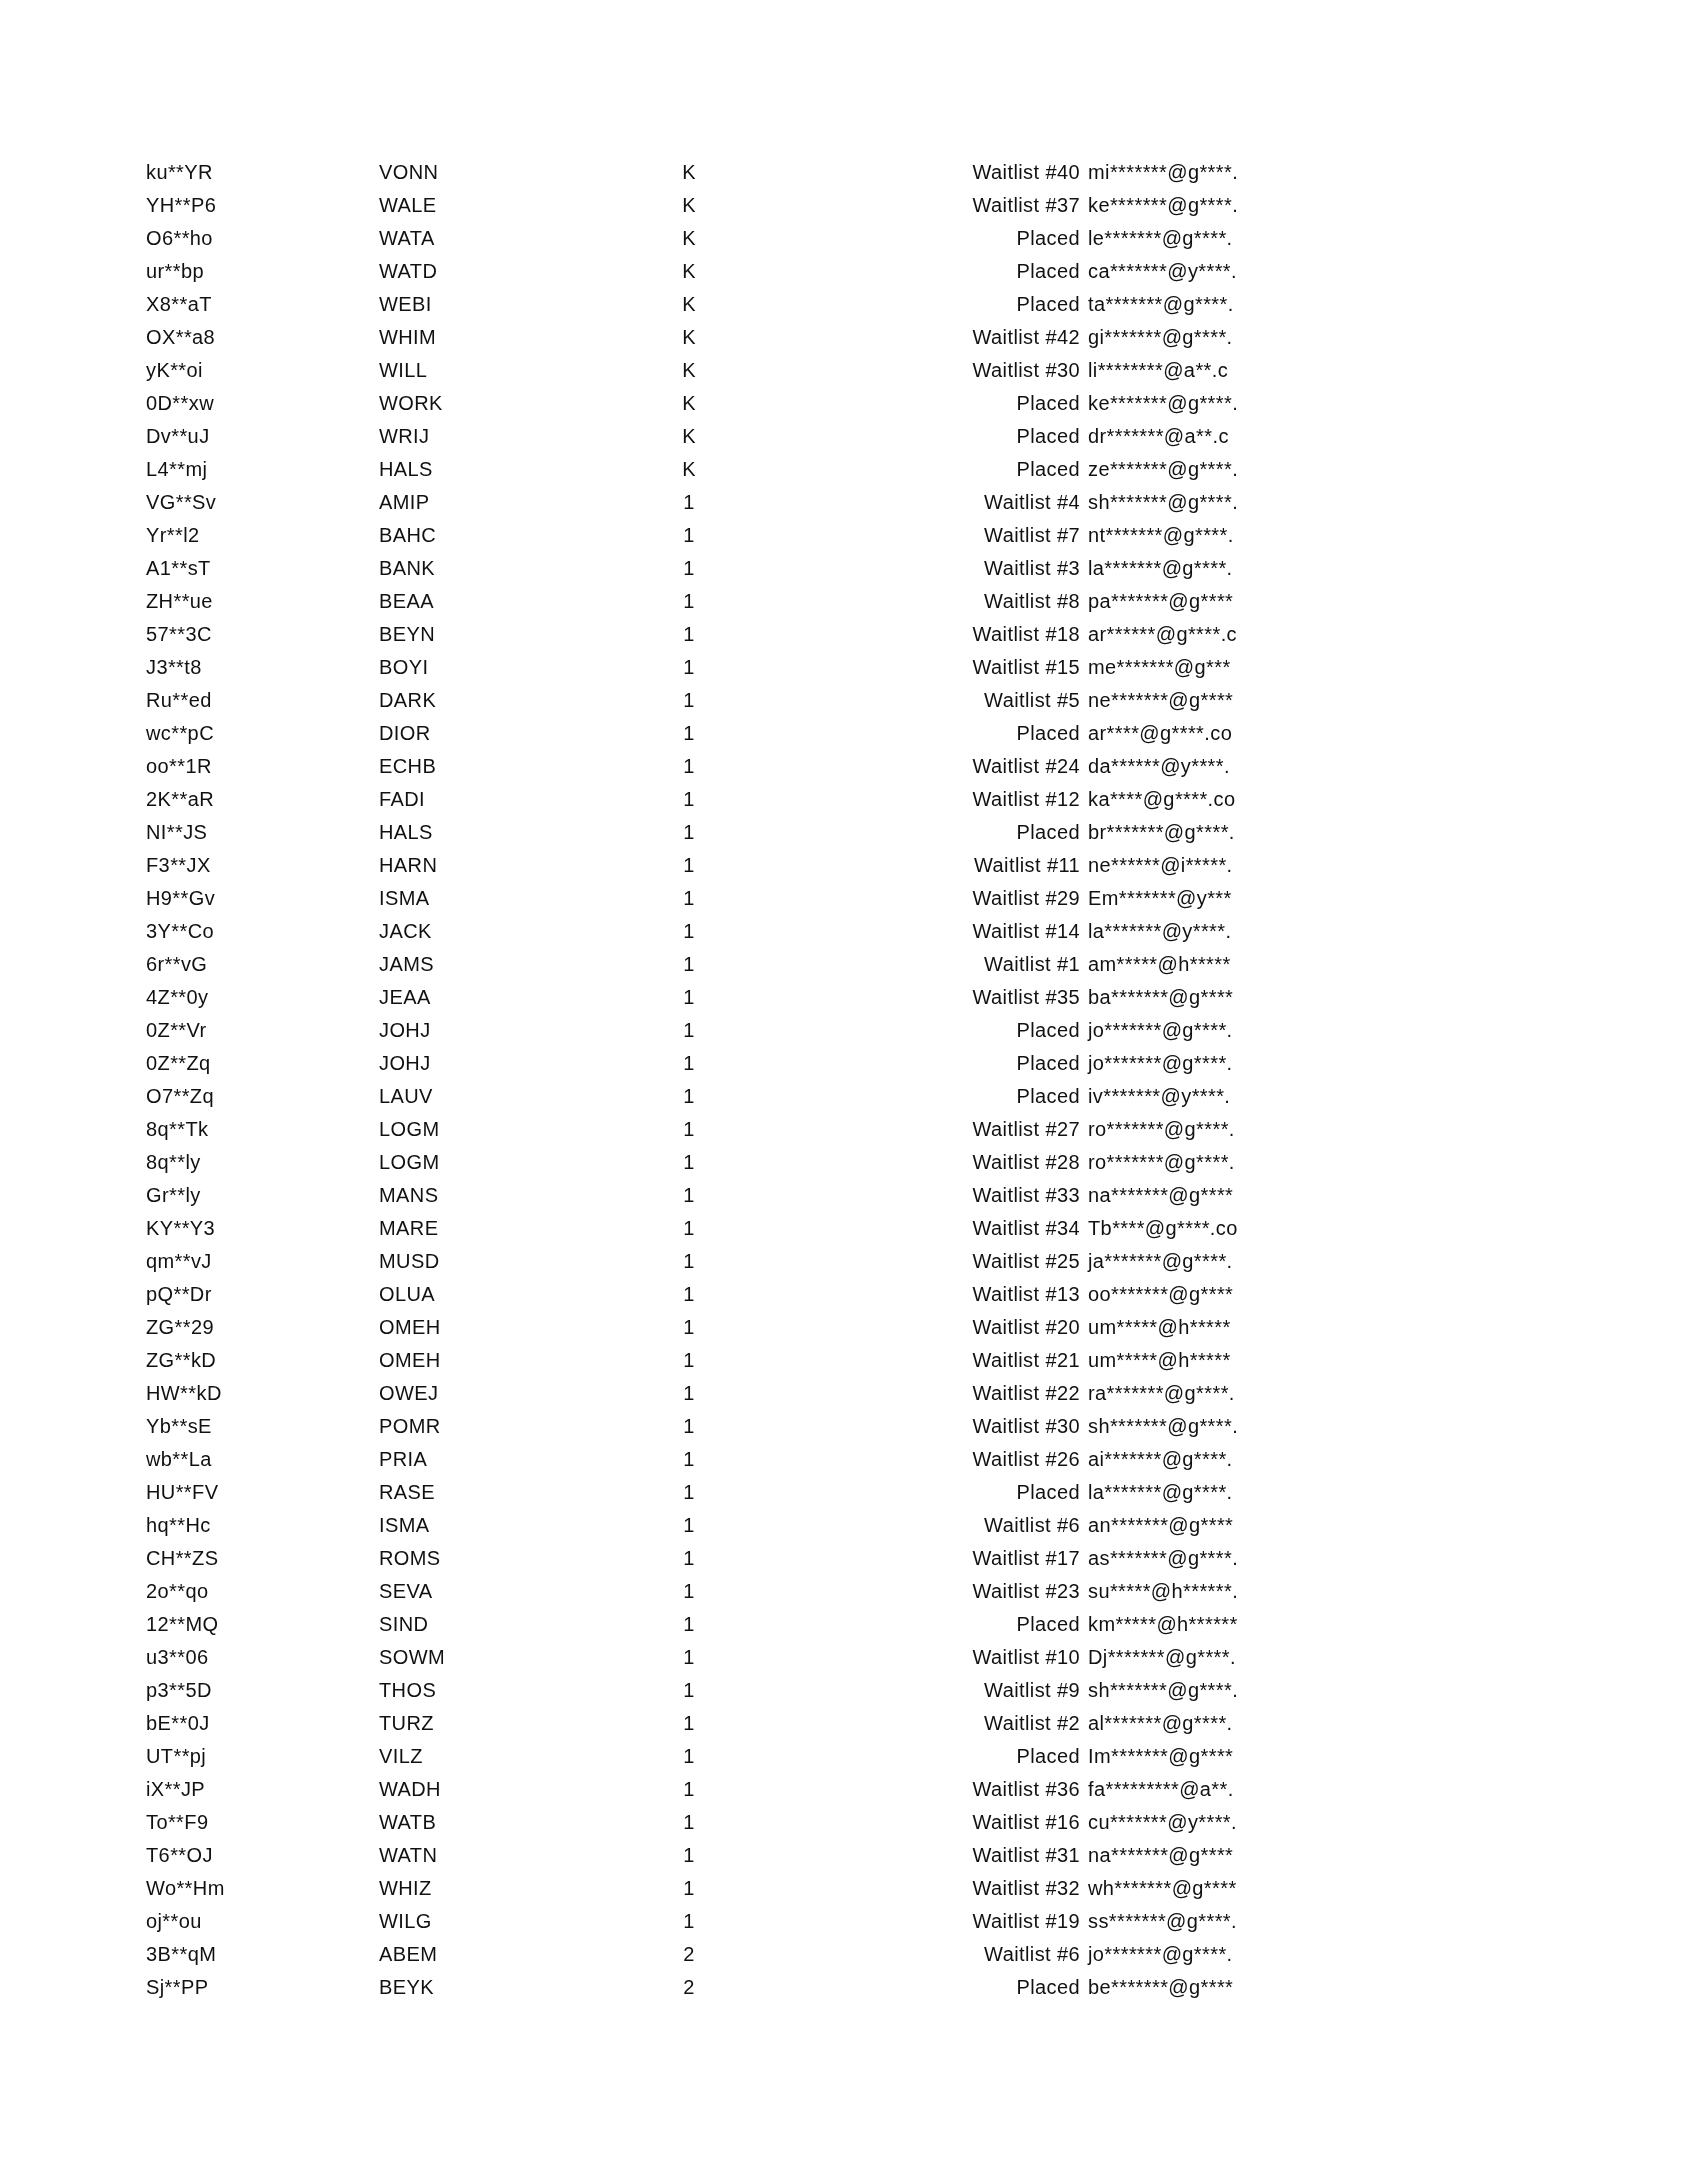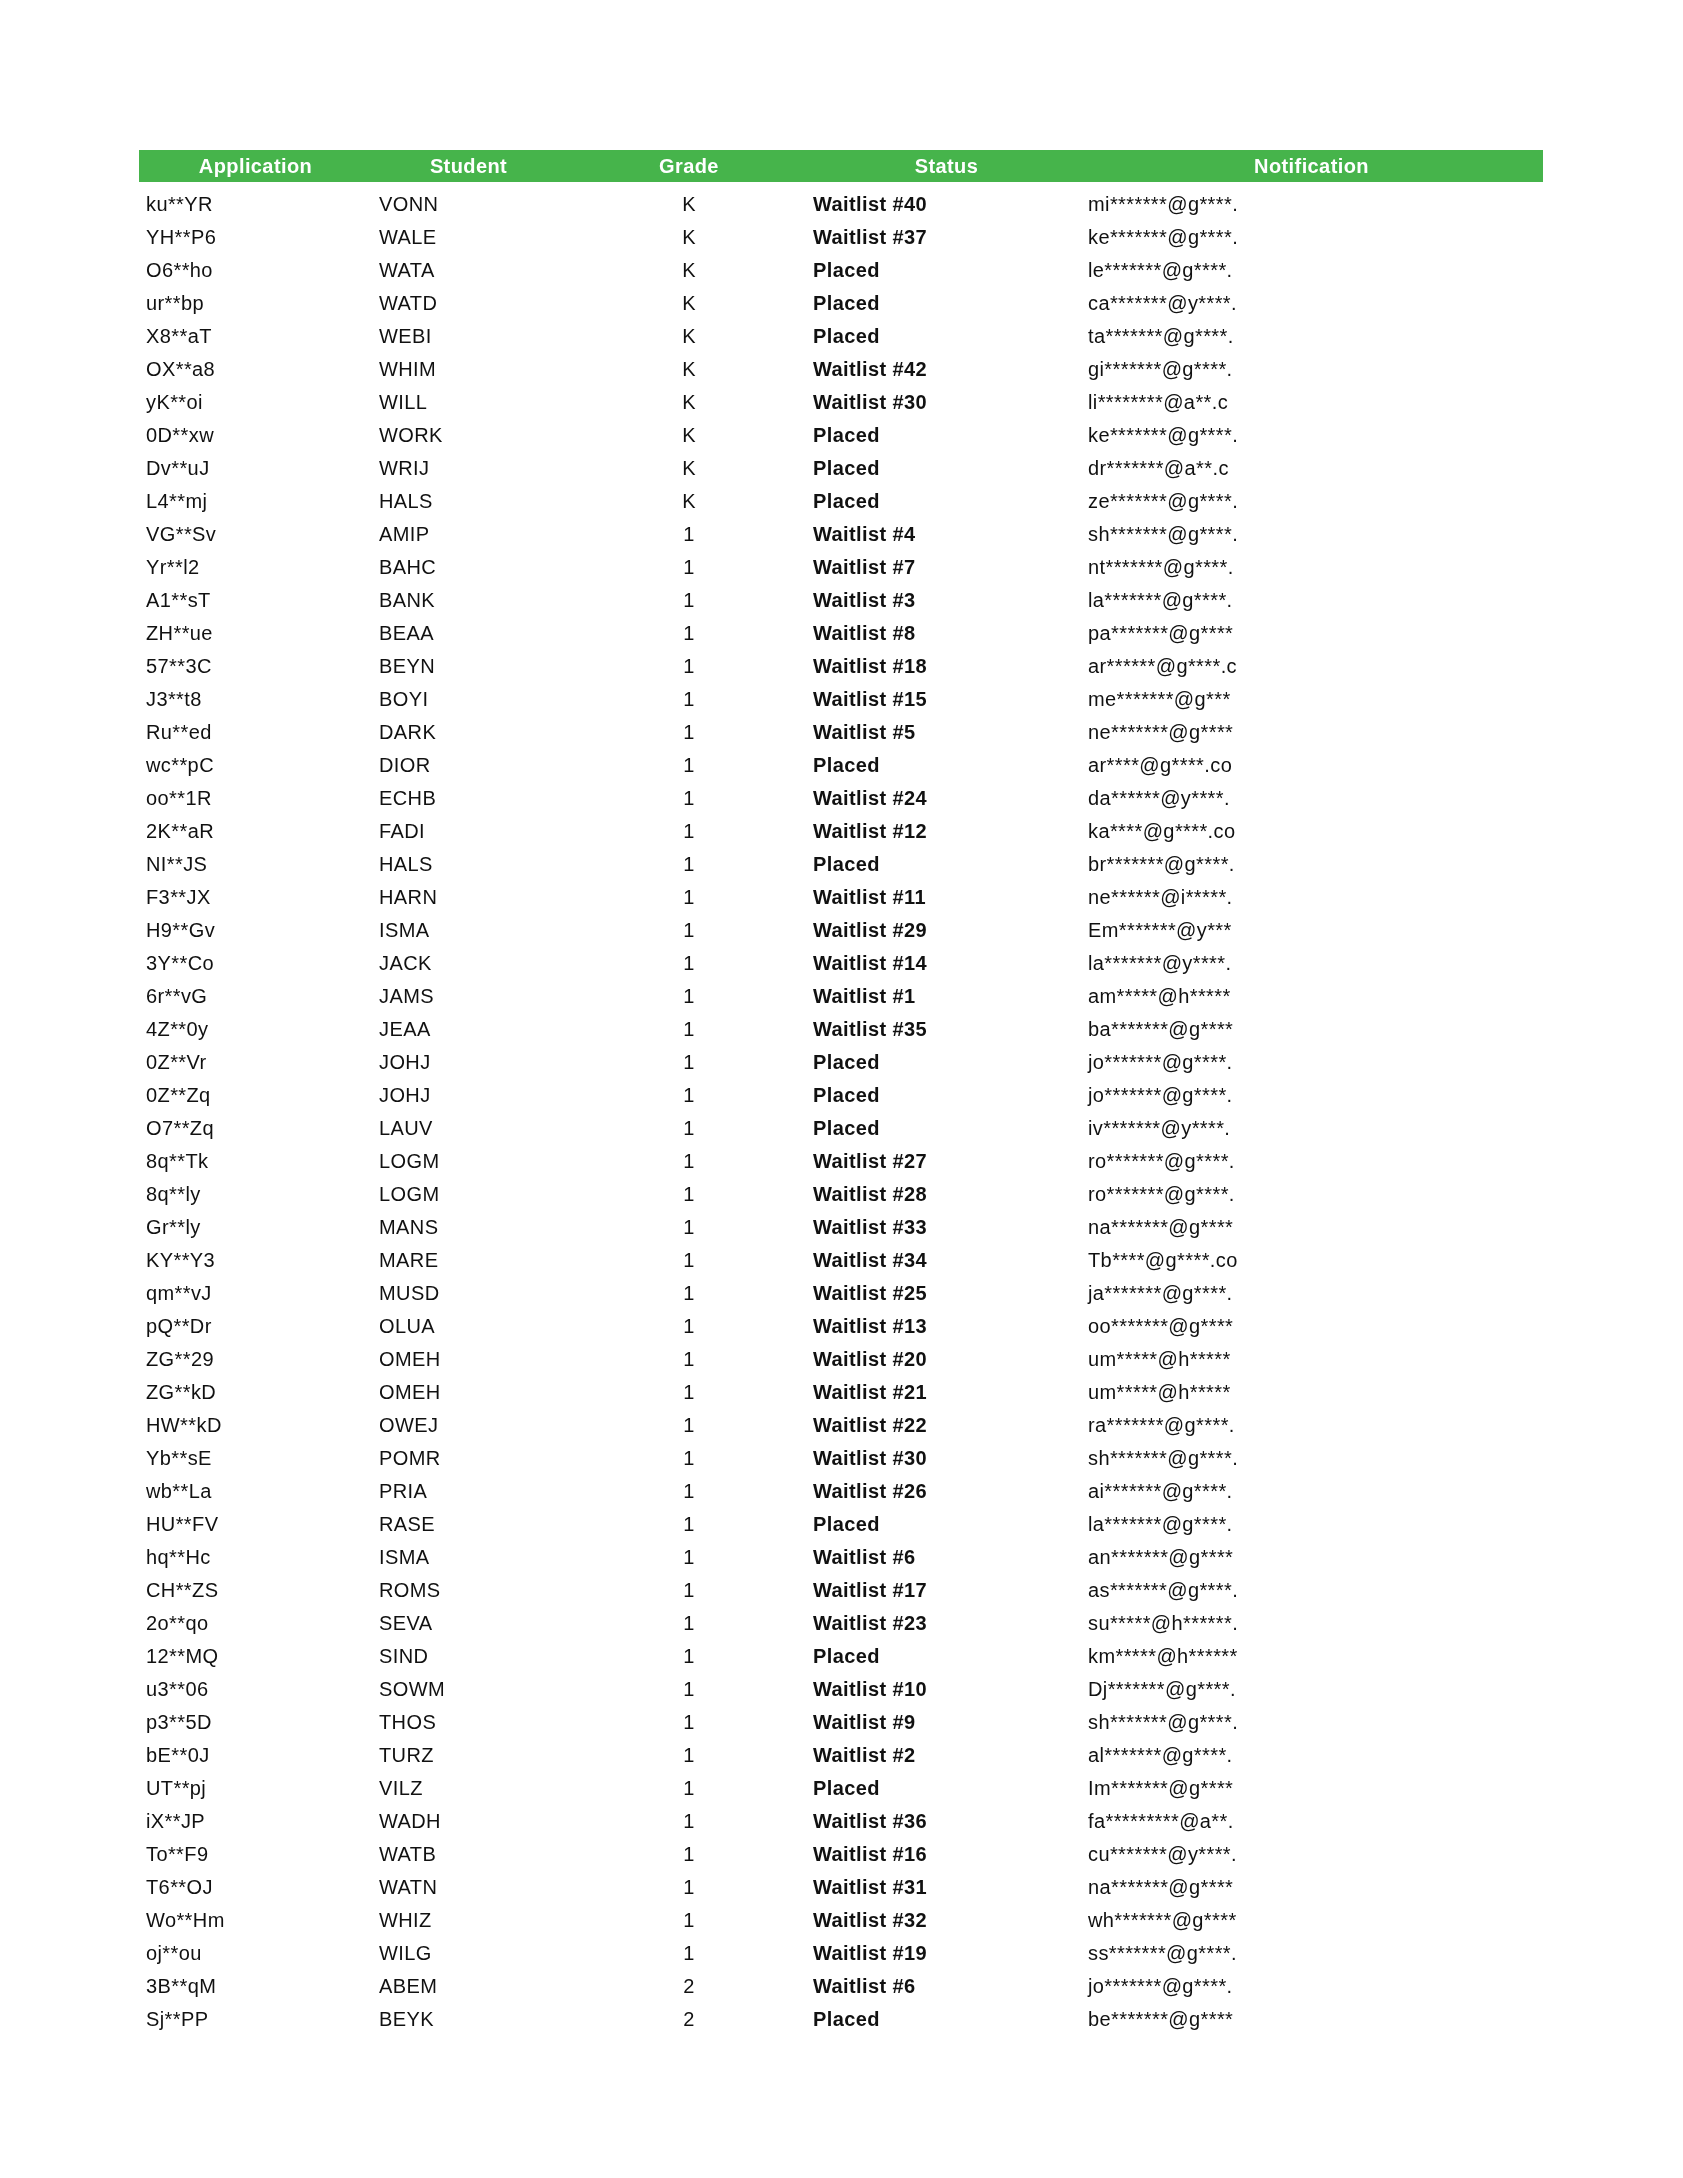--- a/index.html
+++ b/index.html
@@ -50,35 +50,28 @@
   .cell {
     color: #111111;
     font-size: 20px;
     font-weight: 500;
     letter-spacing: 0.4px;
     white-space: nowrap;
     overflow: hidden;
   }
   .cell.left { text-align: left; padding-left: 7px; }
   .cell.center { text-align: center; }
-  .cell.status { text-align: left; padding-left: 0px; font-weight: bold; }
+  .cell.status { text-align: right; padding-left: 0px; }
   .cell.notif { text-align: left; padding-left: 8px; }
 </style>
 </head>
 <body>
 
 <div class="page">
   <div class="table-wrap">
-    <div class="header-row" id="header-row" style="background: rgb(70, 180, 75);">
-        <div class="header-cell" style="color: rgb(255, 255, 255);">Application</div>
-        <div class="header-cell" style="color: rgb(255, 255, 255);">Student</div>
-        <div class="header-cell" style="color: rgb(255, 255, 255);">Grade</div>
-        <div class="header-cell" style="color: rgb(255, 255, 255);">Status</div>
-        <div class="header-cell" style="color: rgb(255, 255, 255);">Notification</div>
-      </div>
     <div class="body-rows" id="body-rows">
         <div class="data-row">
           <div class="cell left">ku**YR</div>
           <div class="cell left">VONN</div>
           <div class="cell center">K</div>
           <div class="cell status">Waitlist #40</div>
           <div class="cell notif">mi*******@g****.</div>
         </div>
         <div class="data-row">
           <div class="cell left">YH**P6</div>

